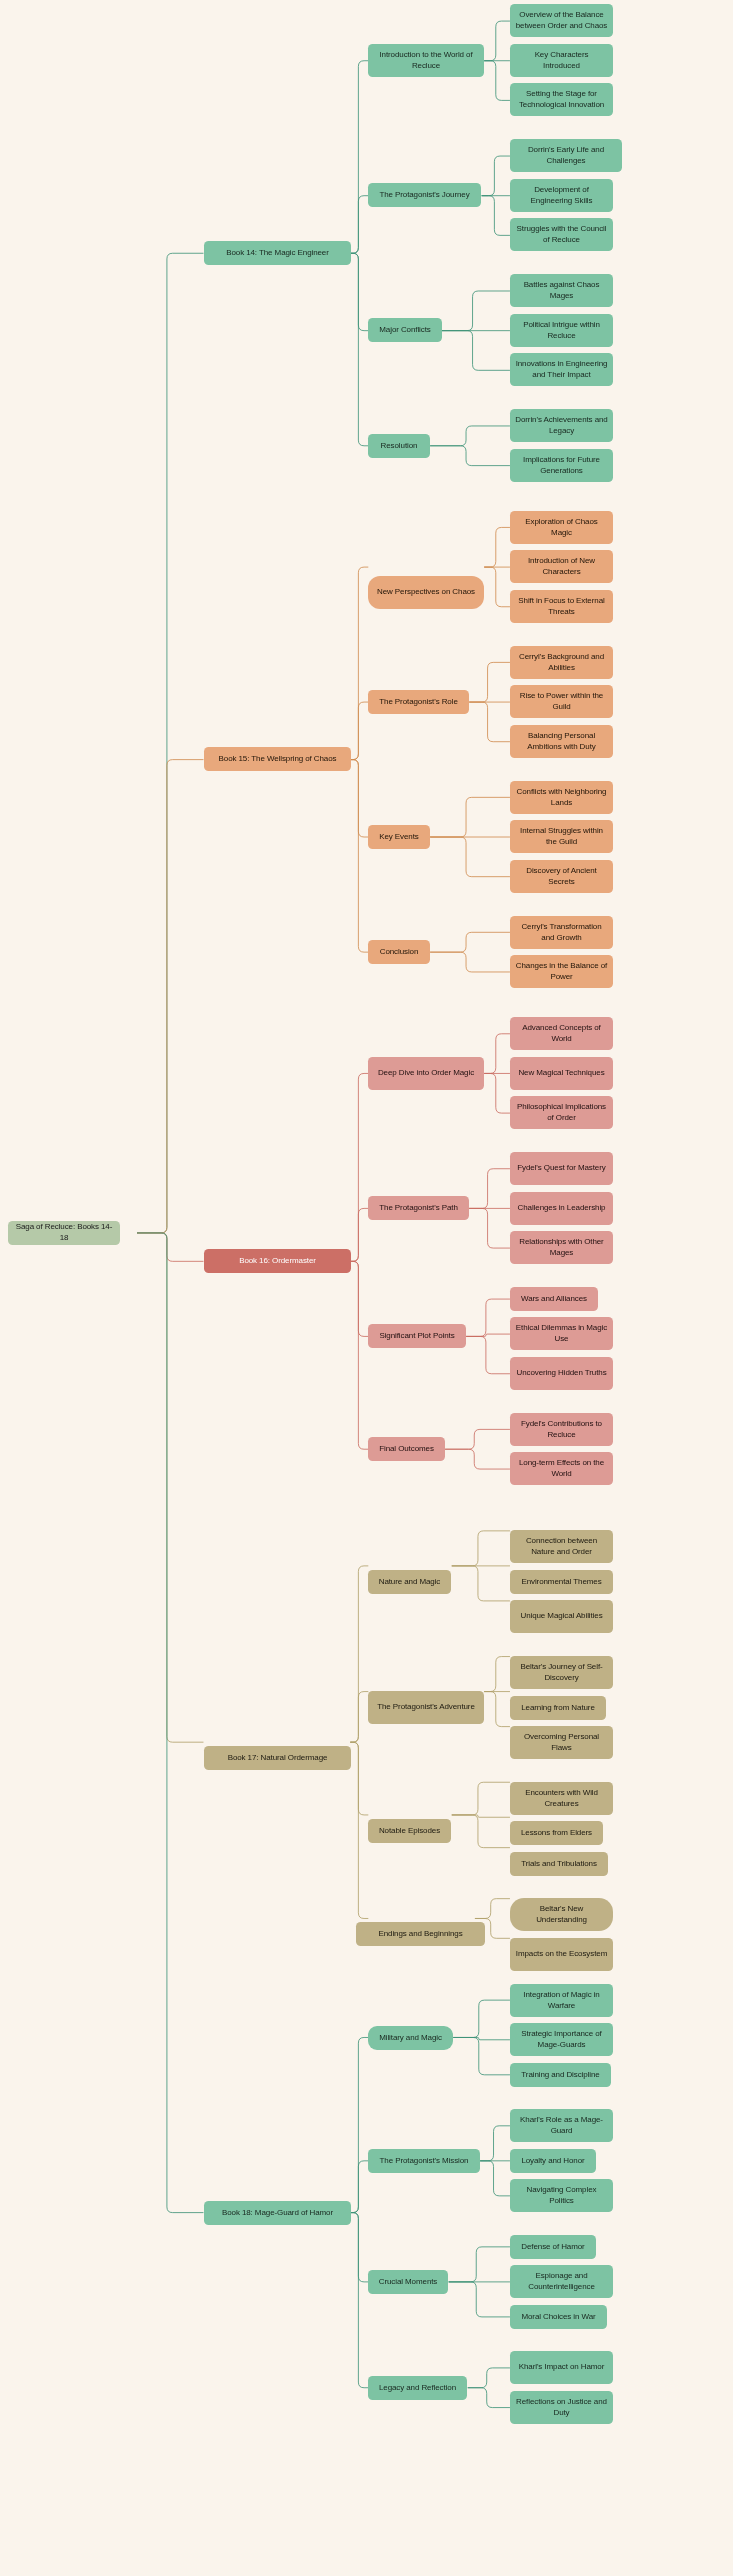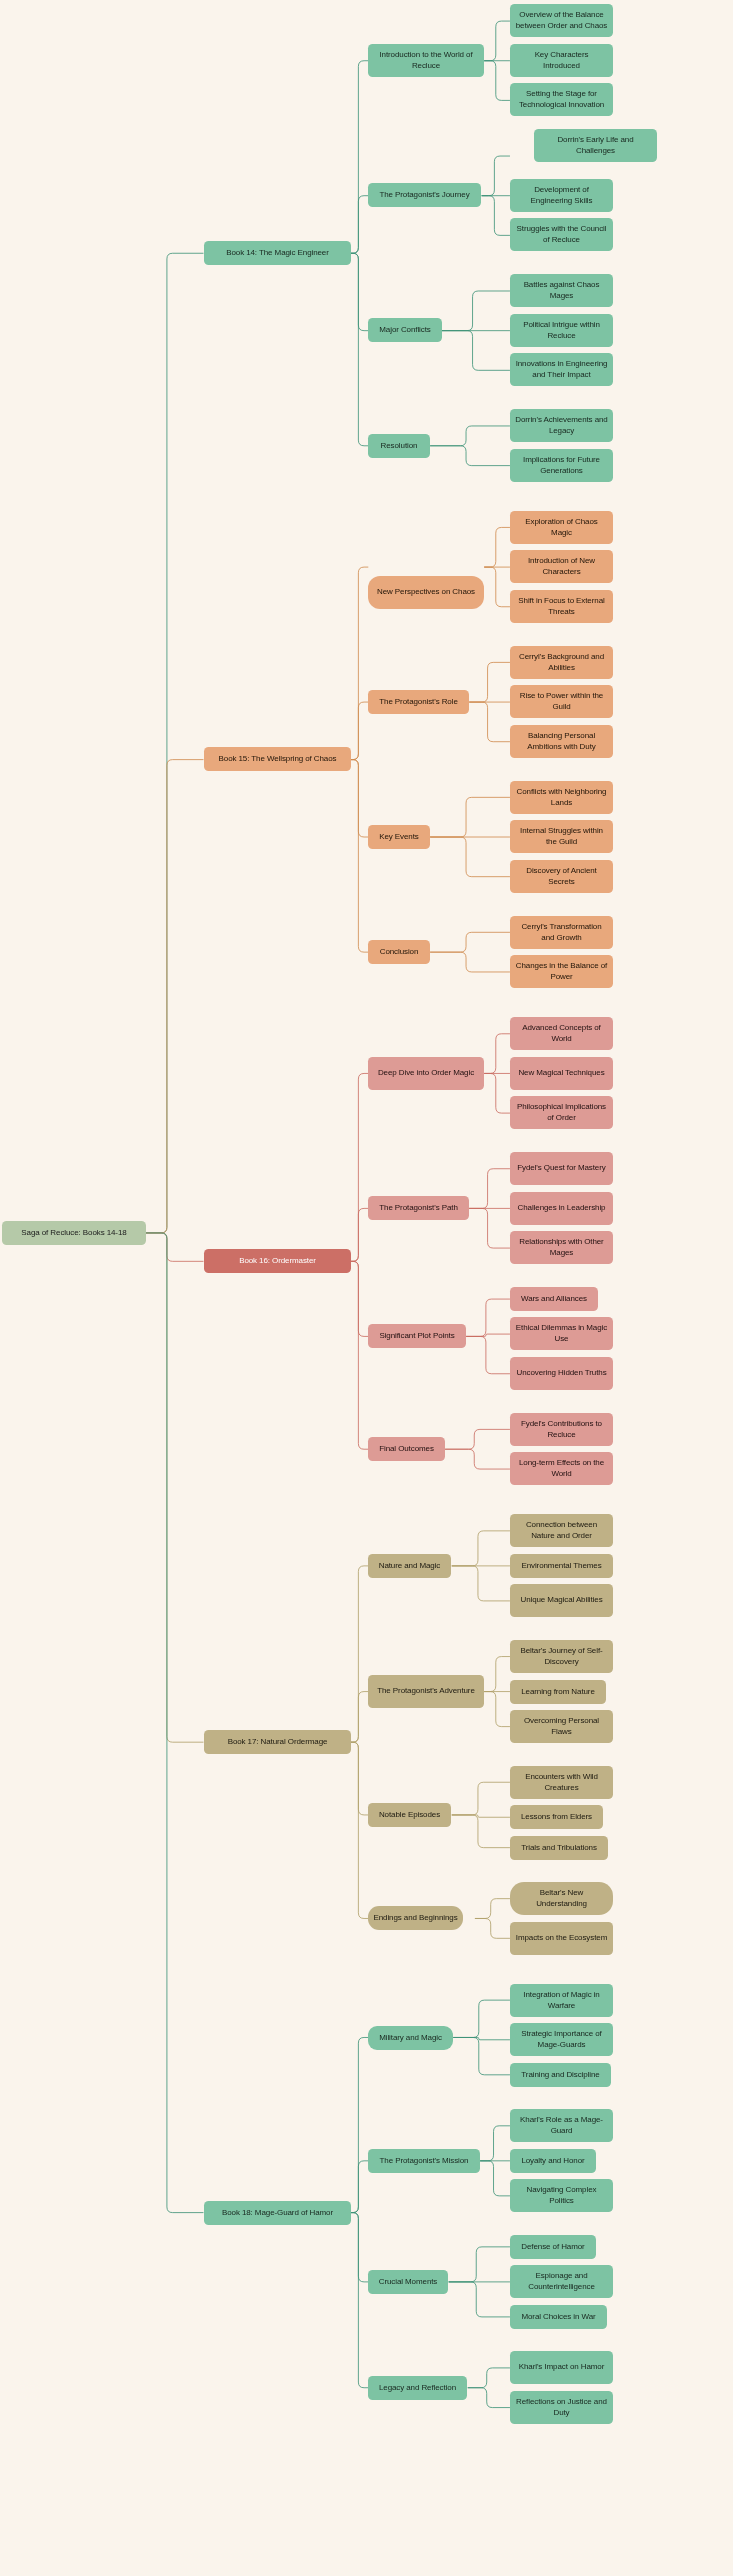--- a/index.html
+++ b/index.html
@@ -24,21 +24,21 @@
     line-height: 1.32;
     color: #1b1b1b;
     padding: 2.1px 5.2px;
     letter-spacing: -0.1px;
   }
   .node.root   { background:#b5c9a8; color:#1b1b1b; }
   .node.green  { background:#7dc3a3; color:#18281f; }
   .node.orange { background:#e8a87c; color:#221508; }
   .node.red-lv1{ background:#cc6f66; color:#ffffff; }
   .node.red    { background:#dd9b95; color:#221010; }
-  .node.khaki  { background:#bfb186; color:#1d1a10; }
+  .node.khaki  { background:#bfb186; color:#1d1a10;margin-top:16px; }
 </style>
 </head>
 <body>
 
 <div id="canvas">
   <svg class="edges" id="edge-layer" viewBox="0 0 1423 5166" width="733" height="2662">
       <path d="M 940 117 L 951.5 117 Q 962.5 117 962.5 106 L 962.5 51 Q 962.5 40 973.5 40 L 990 40" fill="none" stroke="#3e9377" stroke-width="1.6"></path>
       <path d="M 940 117 L 990 117" fill="none" stroke="#3e9377" stroke-width="1.6"></path>
       <path d="M 940 117 L 951.5 117 Q 962.5 117 962.5 128 L 962.5 183 Q 962.5 194 973.5 194 L 990 194" fill="none" stroke="#3e9377" stroke-width="1.6"></path>
       <path d="M 935 379 L 948.75 379 Q 959.75 379 959.75 368 L 959.75 313 Q 959.75 302 970.75 302 L 990 302" fill="none" stroke="#3e9377" stroke-width="1.6"></path>
@@ -117,21 +117,21 @@
       <path d="M 266 2392.625 L 313.05 2392.625 Q 324.05 2392.625 324.05 2381.625 L 324.05 1484.75 Q 324.05 1473.75 335.05 1473.75 L 395 1473.75" fill="none" stroke="#d08b4f" stroke-width="1.6"></path>
       <path d="M 266 2392.625 L 313.05 2392.625 Q 324.05 2392.625 324.05 2403.625 L 324.05 2436.75 Q 324.05 2447.75 335.05 2447.75 L 395 2447.75" fill="none" stroke="#c96d62" stroke-width="1.6"></path>
       <path d="M 266 2392.625 L 313.05 2392.625 Q 324.05 2392.625 324.05 2403.625 L 324.05 3370.25 Q 324.05 3381.25 335.05 3381.25 L 395 3381.25" fill="none" stroke="#b0a06a" stroke-width="1.6"></path>
       <path d="M 266 2392.625 L 313.05 2392.625 Q 324.05 2392.625 324.05 2403.625 L 324.05 4283.5 Q 324.05 4294.5 335.05 4294.5 L 395 4294.5" fill="none" stroke="#3e9377" stroke-width="1.6"></path>
     </svg>
   <div id="node-layer">
       <div class="node green" style="left: 510px; top: 4.1px; width: 103px; height: 33px;">Overview of the Balance between Order and Chaos</div>
       <div class="node green" style="left: 510px; top: 44px; width: 103px; height: 33px;">Key Characters Introduced</div>
       <div class="node green" style="left: 510px; top: 83px; width: 103px; height: 33px;">Setting the Stage for Technological Innovation</div>
       <div class="node green" style="left: 368px; top: 44px; width: 116px; height: 33px;">Introduction to the World of Recluce</div>
-      <div class="node green" style="left: 510px; top: 129px; width: 123px; height: 33px; margin-left: 24px;">Dorrin's Early Life and Challenges</div>
+      <div class="node green" style="left: 510px; top: 139px; width: 112px; height: 33px;">Dorrin's Early Life and Challenges</div>
       <div class="node green" style="left: 510px; top: 179px; width: 103px; height: 33px;">Development of Engineering Skills</div>
       <div class="node green" style="left: 510px; top: 218px; width: 103px; height: 33px;">Struggles with the Council of Recluce</div>
       <div class="node green" style="left: 368px; top: 183px; width: 113px; height: 24px;">The Protagonist's Journey</div>
       <div class="node green" style="left: 510px; top: 274px; width: 103px; height: 33px;">Battles against Chaos Mages</div>
       <div class="node green" style="left: 510px; top: 314px; width: 103px; height: 33px;">Political Intrigue within Recluce</div>
       <div class="node green" style="left: 510px; top: 353px; width: 103px; height: 33px;">Innovations in Engineering and Their Impact</div>
       <div class="node green" style="left: 368px; top: 318px; width: 74px; height: 24px;">Major Conflicts</div>
       <div class="node green" style="left: 510px; top: 409px; width: 103px; height: 33px;">Dorrin's Achievements and Legacy</div>
       <div class="node green" style="left: 510px; top: 449px; width: 103px; height: 33px;">Implications for Future Generations</div>
       <div class="node green" style="left: 368px; top: 434px; width: 62px; height: 24px;">Resolution</div>
@@ -175,34 +175,34 @@
       <div class="node khaki" style="left: 510px; top: 1640px; width: 103px; height: 33px;">Beltar's Journey of Self-Discovery</div>
       <div class="node khaki" style="left: 510px; top: 1680px; width: 96px; height: 24px;">Learning from Nature</div>
       <div class="node khaki" style="left: 510px; top: 1710px; width: 103px; height: 33px;">Overcoming Personal Flaws</div>
       <div class="node khaki" style="left: 368px; top: 1675px; width: 116px; height: 33px;">The Protagonist's Adventure</div>
       <div class="node khaki" style="left: 510px; top: 1766px; width: 103px; height: 33px;">Encounters with Wild Creatures</div>
       <div class="node khaki" style="left: 510px; top: 1805px; width: 93px; height: 24px;">Lessons from Elders</div>
       <div class="node khaki" style="left: 510px; top: 1836px; width: 98px; height: 24px;">Trials and Tribulations</div>
       <div class="node khaki" style="left: 368px; top: 1803px; width: 83px; height: 24px;">Notable Episodes</div>
       <div class="node khaki" style="left: 510px; top: 1882px; width: 103px; height: 33px; border-radius: 14px;">Beltar's New Understanding</div>
       <div class="node khaki" style="left: 510px; top: 1922px; width: 103px; height: 33px;">Impacts on the Ecosystem</div>
-      <div class="node khaki" style="left: 368px; top: 1906px; width: 95px; height: 24px; border-radius: 11px;">Endings and Beginnings</div>
+      <div class="node khaki" style="left: 356px; top: 1906px; width: 129px; height: 24px;">Endings and Beginnings</div>
       <div class="node khaki" style="left: 204px; top: 1730px; width: 147px; height: 24px;">Book 17: Natural Ordermage</div>
       <div class="node green" style="left: 510px; top: 1984px; width: 103px; height: 33px;">Integration of Magic in Warfare</div>
       <div class="node green" style="left: 510px; top: 2023px; width: 103px; height: 33px;">Strategic Importance of Mage-Guards</div>
       <div class="node green" style="left: 510px; top: 2063px; width: 101px; height: 24px;">Training and Discipline</div>
       <div class="node green" style="left: 368px; top: 2026px; width: 85px; height: 24px; border-radius: 9px;">Military and Magic</div>
       <div class="node green" style="left: 510px; top: 2109px; width: 103px; height: 33px;">Kharl's Role as a Mage-Guard</div>
       <div class="node green" style="left: 510px; top: 2149px; width: 86px; height: 24px;">Loyalty and Honor</div>
       <div class="node green" style="left: 510px; top: 2179px; width: 103px; height: 33px;">Navigating Complex Politics</div>
       <div class="node green" style="left: 368px; top: 2149px; width: 112px; height: 24px;">The Protagonist's Mission</div>
       <div class="node green" style="left: 510px; top: 2235px; width: 86px; height: 24px;">Defense of Hamor</div>
       <div class="node green" style="left: 510px; top: 2265px; width: 103px; height: 33px;">Espionage and Counterintelligence</div>
       <div class="node green" style="left: 510px; top: 2305px; width: 97px; height: 24px;">Moral Choices in War</div>
       <div class="node green" style="left: 368px; top: 2270px; width: 80px; height: 24px;">Crucial Moments</div>
       <div class="node green" style="left: 510px; top: 2351px; width: 103px; height: 33px;">Kharl's Impact on Hamor</div>
       <div class="node green" style="left: 510px; top: 2391px; width: 103px; height: 33px;">Reflections on Justice and Duty</div>
       <div class="node green" style="left: 368px; top: 2376px; width: 99px; height: 24px;">Legacy and Reflection</div>
       <div class="node green" style="left: 204px; top: 2201px; width: 147px; height: 24px;">Book 18: Mage-Guard of Hamor</div>
-      <div class="node root" style="left: 2px; top: 1221px; width: 144px; height: 24px;">Saga of Recluce: Books 14-18</div>
+      <div class="node root" style="left: 8px; top: 1221px; width: 112px; height: 24px;">Saga of Recluce: Books 14-18</div>
     </div>
 </div>
 
 
 </body></html>

